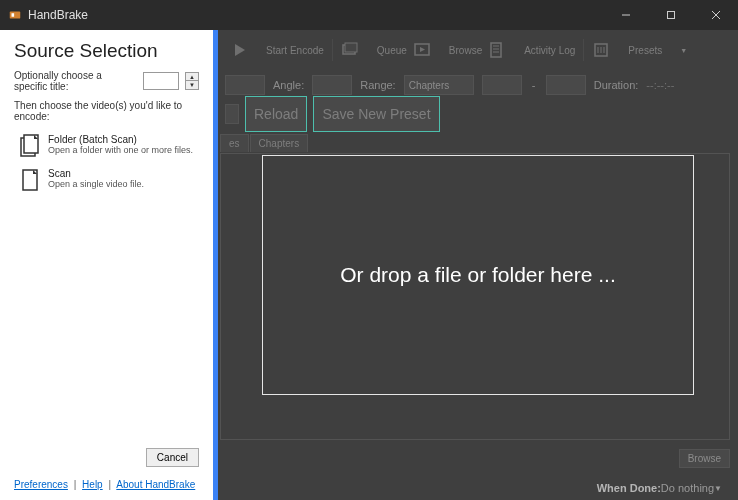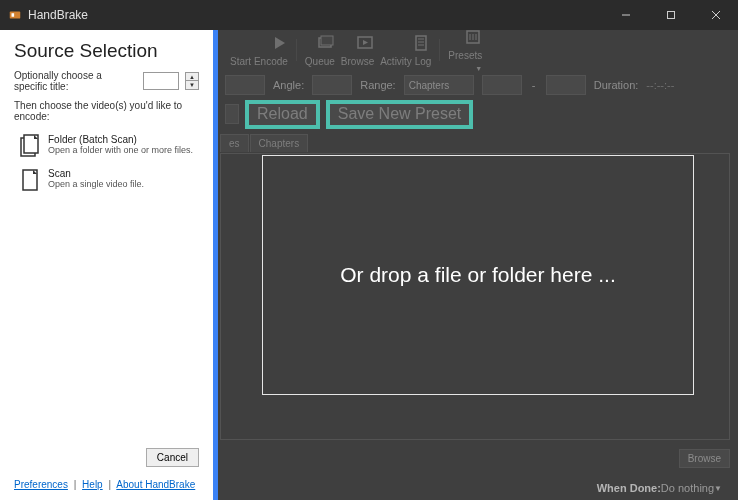--- a/index.html
+++ b/index.html
@@ -11,33 +11,33 @@
 .titlebar .spacer { flex: 1; }
 .titlebar .win-btn { width: 45px; height: 30px; display: flex; align-items: center; justify-content: center; color: #ccc; font-size: 10px; }
 .titlebar .win-btn svg { width: 10px; height: 10px; }
 
 
 .body-area { position: relative; width: 738px; height: 470px; }
 
 
 .bg { position: absolute; inset: 0; background: #4e4e4e; }
 .bg .toolbar { height: 40px; display: flex; align-items: center; padding-left: 230px; gap: 6px; }
-.tb-item { display: flex; align-items: flex-end; gap: 4px; color: #999; font-size: 10px; flex-direction: column; }
+.tb-item { display: flex; align-items: center; gap: 18px; color: #999; font-size: 10px; }
 .tb-item svg { width: 18px; height: 18px; }
 .tb-sep { width: 1px; height: 22px; background: #5a5a5a; margin: 0 2px; }
 
 .bg .row2 { height: 30px; display: flex; align-items: center; padding-left: 225px; gap: 8px; color: #aaa; font-size: 11px; }
 .bg .row2 .dd { background: #5a5a5a; height: 20px; min-width: 40px; border: 1px solid #666; display: inline-flex; align-items: center; padding: 0 4px; font-size: 10px; position: relative; }
 .bg .row2 .dd.wide { min-width: 70px; }
 .bg .row2 .col { width: 8px; text-align: center; }
 .bg .row2 .dur-val { color: #888; }
 
 .bg .row3 { height: 28px; display: flex; align-items: center; padding-left: 225px; gap: 6px; }
 .bg .row3 .dd { background: #5a5a5a; height: 20px; min-width: 14px; border: 1px solid #666; }
-.bg .row3 .btn { background: #5a5a5a; border: 4px solid #5eead4; color: #999; font-size: 16px; padding: 2px 8px; height: 29px; display: inline-flex; align-items: center; }
+.bg .row3 .btn { background: #5a5a5a; border: 1px solid #5eead4; color: #999; font-size: 14px; padding: 2px 8px; height: 36px; display: inline-flex; align-items: center; }
 
 .bg .tabs { height: 24px; display: flex; align-items: flex-end; padding-left: 220px; gap: 1px; font-size: 10px; color: #999; }
 .bg .tabs .tab { padding: 3px 8px; background: #575757; border: 1px solid #666; border-bottom: none; }
 
 .bg .tabpanel { position: absolute; left: 220px; right: 8px; top: 123px; bottom: 60px; border: 1px solid #666; background: #4e4e4e; }
 
 .bg .footer { position: absolute; left: 220px; right: 8px; bottom: 28px; height: 28px; display: flex; align-items: center; }
 .bg .footer .browse { margin-left: auto; background: #5a5a5a; border: 1px solid #666; color: #aaa; font-size: 10px; padding: 3px 8px; }
 
 .bg .status { position: absolute; left: 220px; right: 8px; bottom: 0; height: 24px; display: flex; align-items: center; justify-content: flex-end; color: #ccc; font-size: 11px; padding-right: 8px; }

